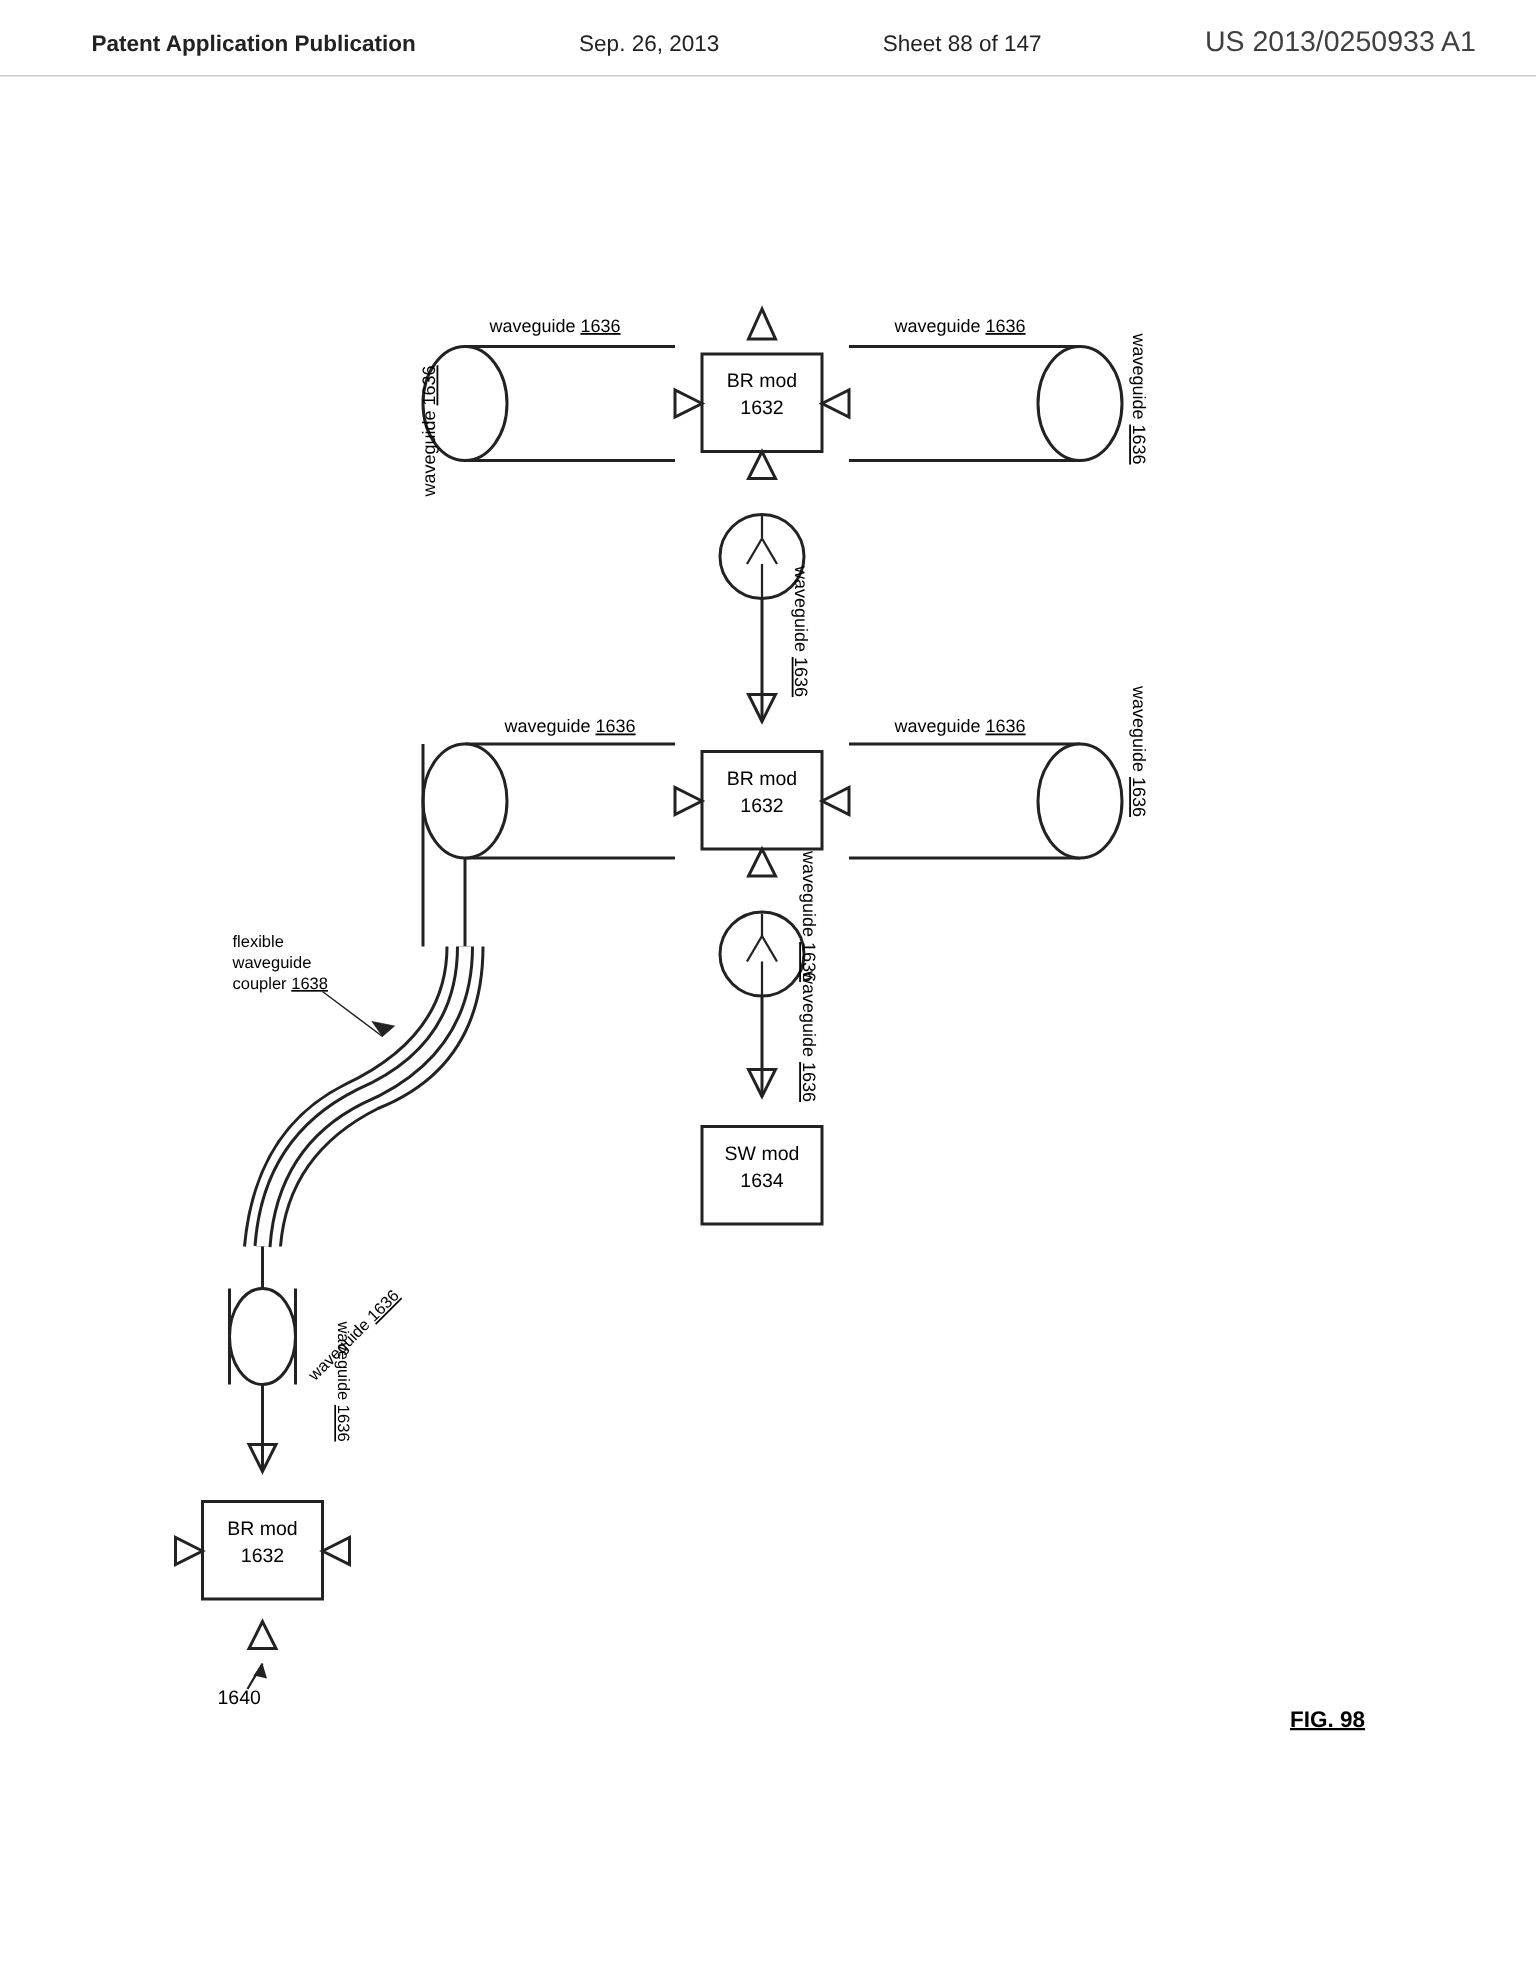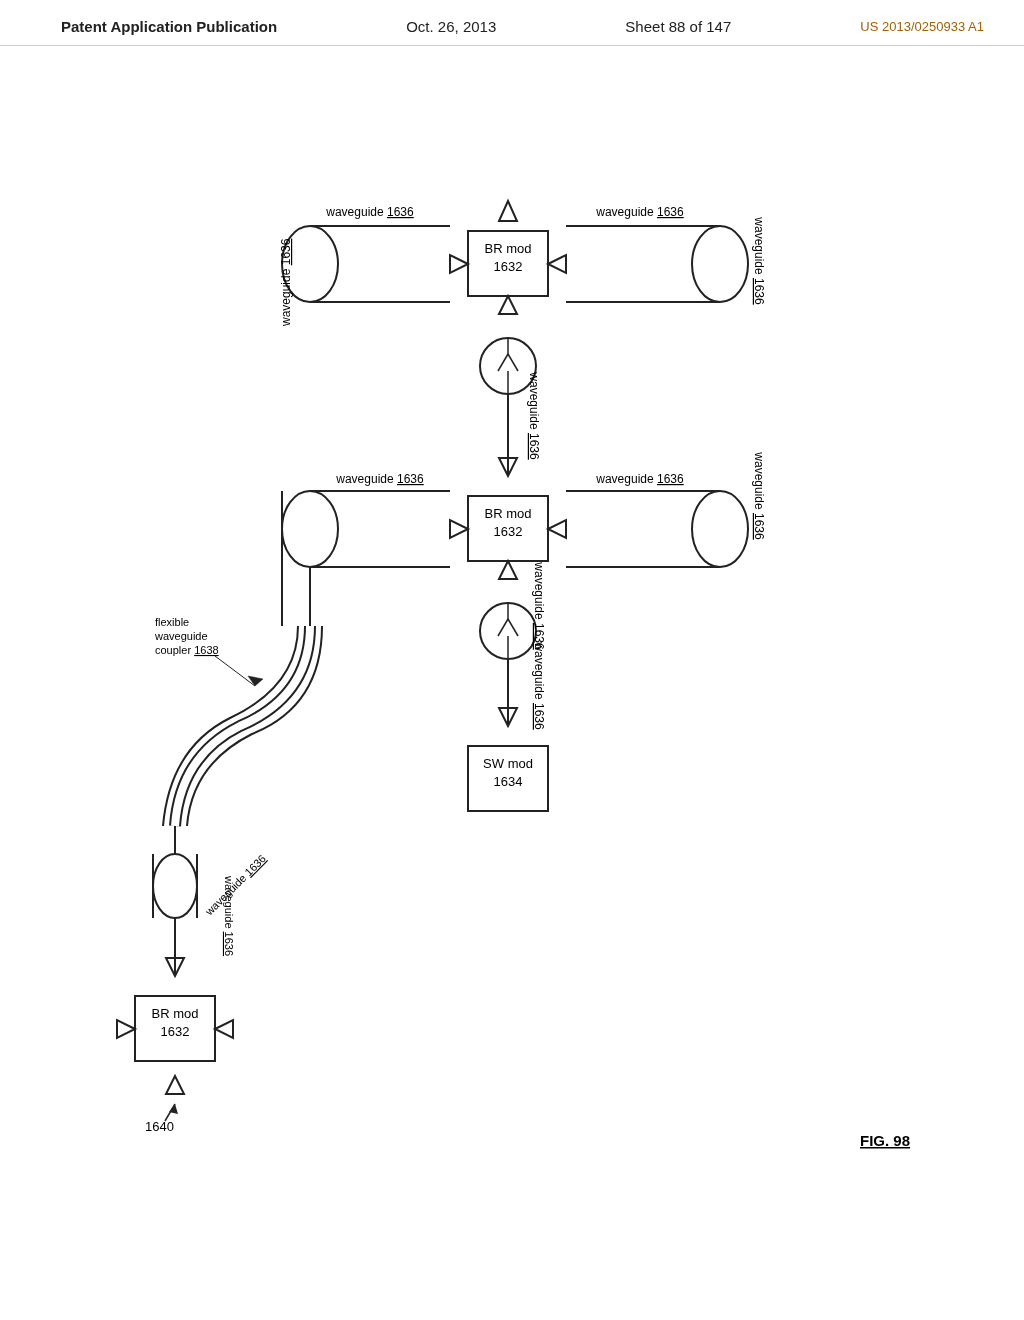--- a/index.html
+++ b/index.html
@@ -21,42 +21,42 @@
     .header-left {
       font-size: 15px;
       font-weight: bold;
       color: #222;
     }
     .header-center {
       font-size: 15px;
       color: #222;
     }
     .header-right {
-      font-size: 13px;
-      color: #a16207;
+      font-size: 19px;
+      color: #404040;
     }
     .diagram-area {
       position: relative;
       width: 100%;
       height: calc(100% - 60px);
     }
     svg.main-diagram {
       position: absolute;
       top: 0;
       left: 0;
       width: 100%;
       height: 100%;
     }
   </style>
 </head>
 <body>
 
 <div class="header">
   <span class="header-left">Patent Application Publication</span>
-  <span class="header-center">Oct. 26, 2013</span>
+  <span class="header-center">Sep. 26, 2013</span>
   <span class="header-center">Sheet 88 of 147</span>
   <span class="header-right">US 2013/0250933 A1</span>
 </div>
 
 <div class="diagram-area">
   <svg class="main-diagram" viewBox="0 0 1024 1260" xmlns="http://www.w3.org/2000/svg">
 
     <defs>
       <marker id="arrow-right" markerWidth="8" markerHeight="8" refX="6" refY="3" orient="auto">
         <polygon points="0 0, 6 3, 0 6" fill="none" stroke="#222" stroke-width="0.8"></polygon>

